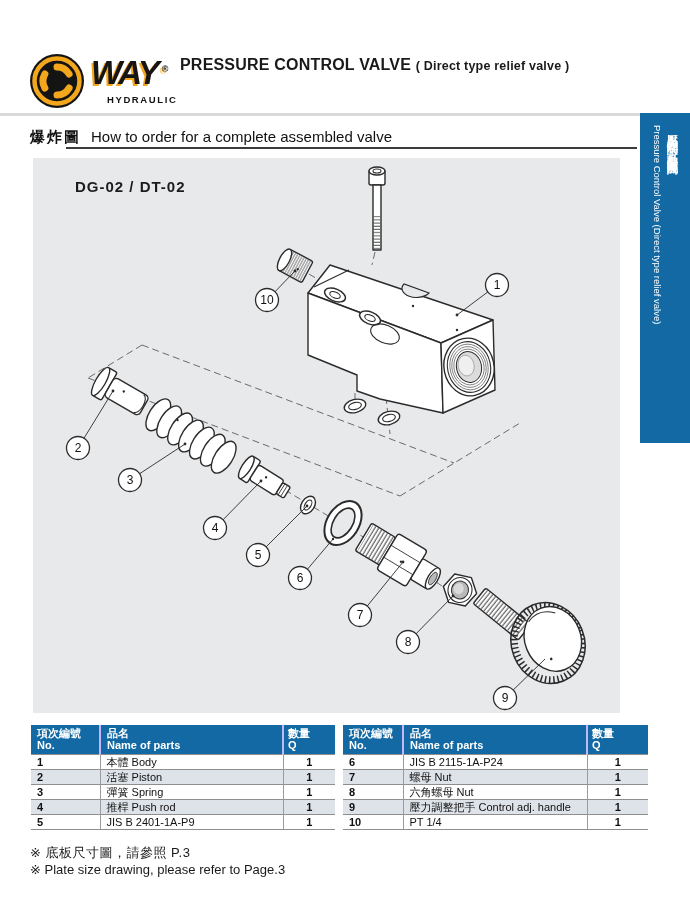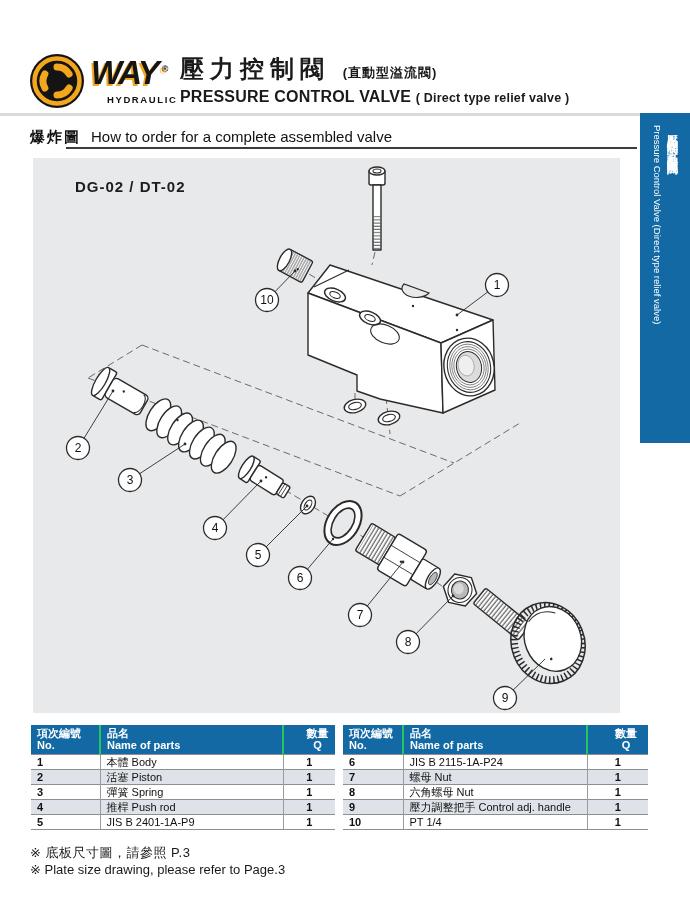--- a/index.html
+++ b/index.html
@@ -48,22 +48,22 @@
   .co circle.c { fill:#fff; stroke:#2b2b2b; stroke-width:1.3; }
   .co text { font-family:"Liberation Sans","DejaVu Sans",sans-serif; font-size:12px; fill:#111; text-anchor:middle; }
 
   
   .ptable { position:absolute; top:725px; border-collapse:collapse; table-layout:fixed;
             font-size:11px; color:#111; }
   .ptable.lft { left:31px;  width:304px; }
   .ptable.rgt { left:343px; width:305px; }
   .ptable th { background:#1269a4; color:#fff; font-weight:bold; text-align:left;
                padding:2px 0 3px 6px; line-height:12px; font-size:11px; vertical-align:top; }
-  .ptable th + th { border-left:2px solid #22c55e; }
-  .ptable th.qh { text-align:center; padding-left:16px; }
+  .ptable th + th { border-left:2px solid #c4b5fd; }
+  .ptable th.qh { padding-left:4px; }
   .ptable td { height:14px; padding:0 0 0 6px; border-top:1px solid #8e8e8e; line-height:14px;
                white-space:nowrap; overflow:hidden; }
   .ptable td + td { border-left:1px solid #9b9b9b;margin-top:36px; }
   .ptable tr:last-child td { border-bottom:1.5px solid #8e8e8e; }
   .ptable tr.shade td { background:#dee3e9; }
   .ptable td.no { font-weight:bold; }
   .ptable td.q  { text-align:center; font-weight:bold; padding:0; }
 
   
   .notes { position:absolute; left:30px; top:844px; font-size:13px; color:#1a1a1a; line-height:17px; }
@@ -85,21 +85,20 @@
       </g>
       <circle cx="29" cy="29" r="6.5" fill="#141414"></circle>
     </svg>
     <div class="brand">
       <div class="brand-way"><span>WAY</span><span class="reg">®</span></div>
       <div class="brand-sub">HYDRAULIC</div>
     </div>
   </div>
 
   <div class="title">
-    <div class="t1"><span>壓力控制閥</span> <span class="paren">(直動型溢流閥)</span></div>
     <div class="t2"><span>PRESSURE CONTROL VALVE</span> <span class="paren">( Direct type relief valve )</span></div>
   </div>
 
   <div class="hr1"></div>
 
   <div class="heading">
     <span class="zh">爆炸圖</span>
     <span class="en">How to order for a complete assembled valve</span>
   </div>
   <div class="heading-line"></div>

